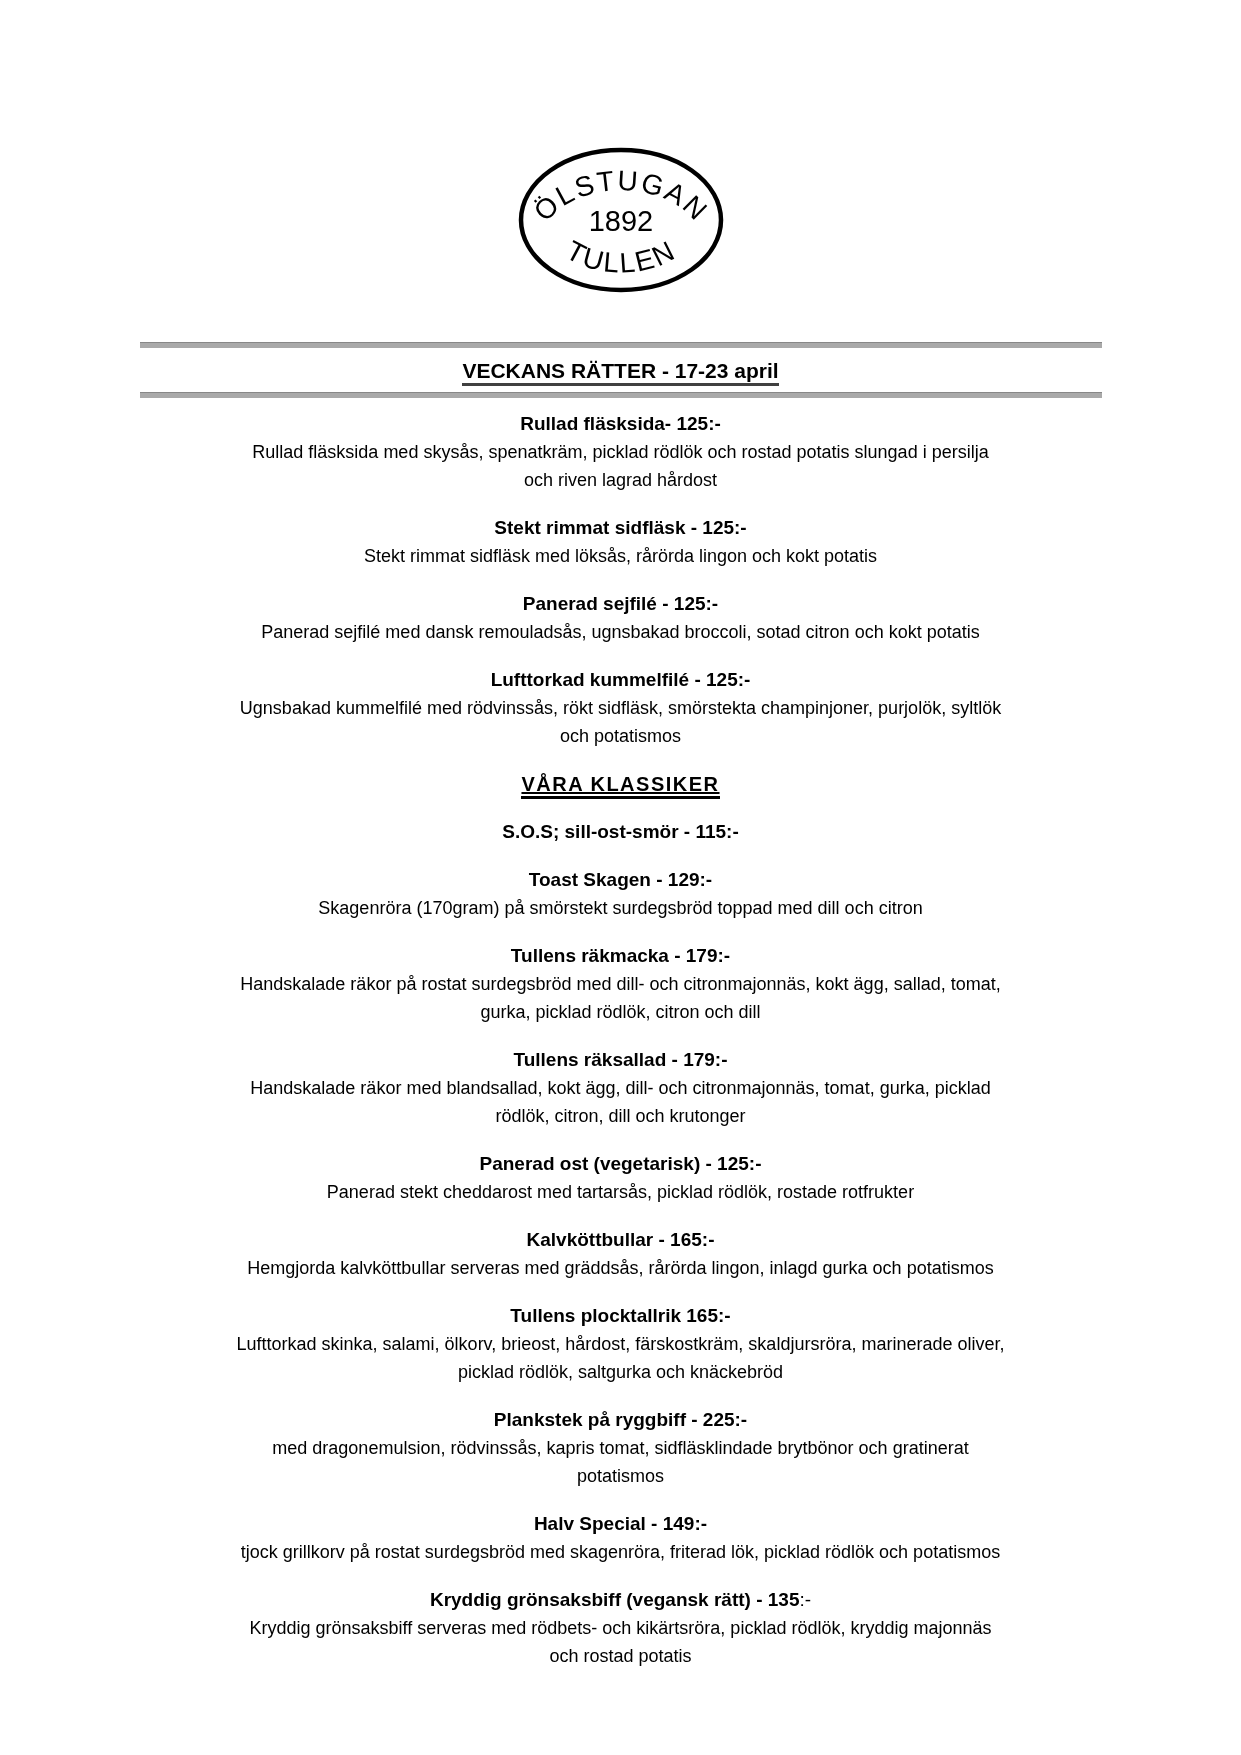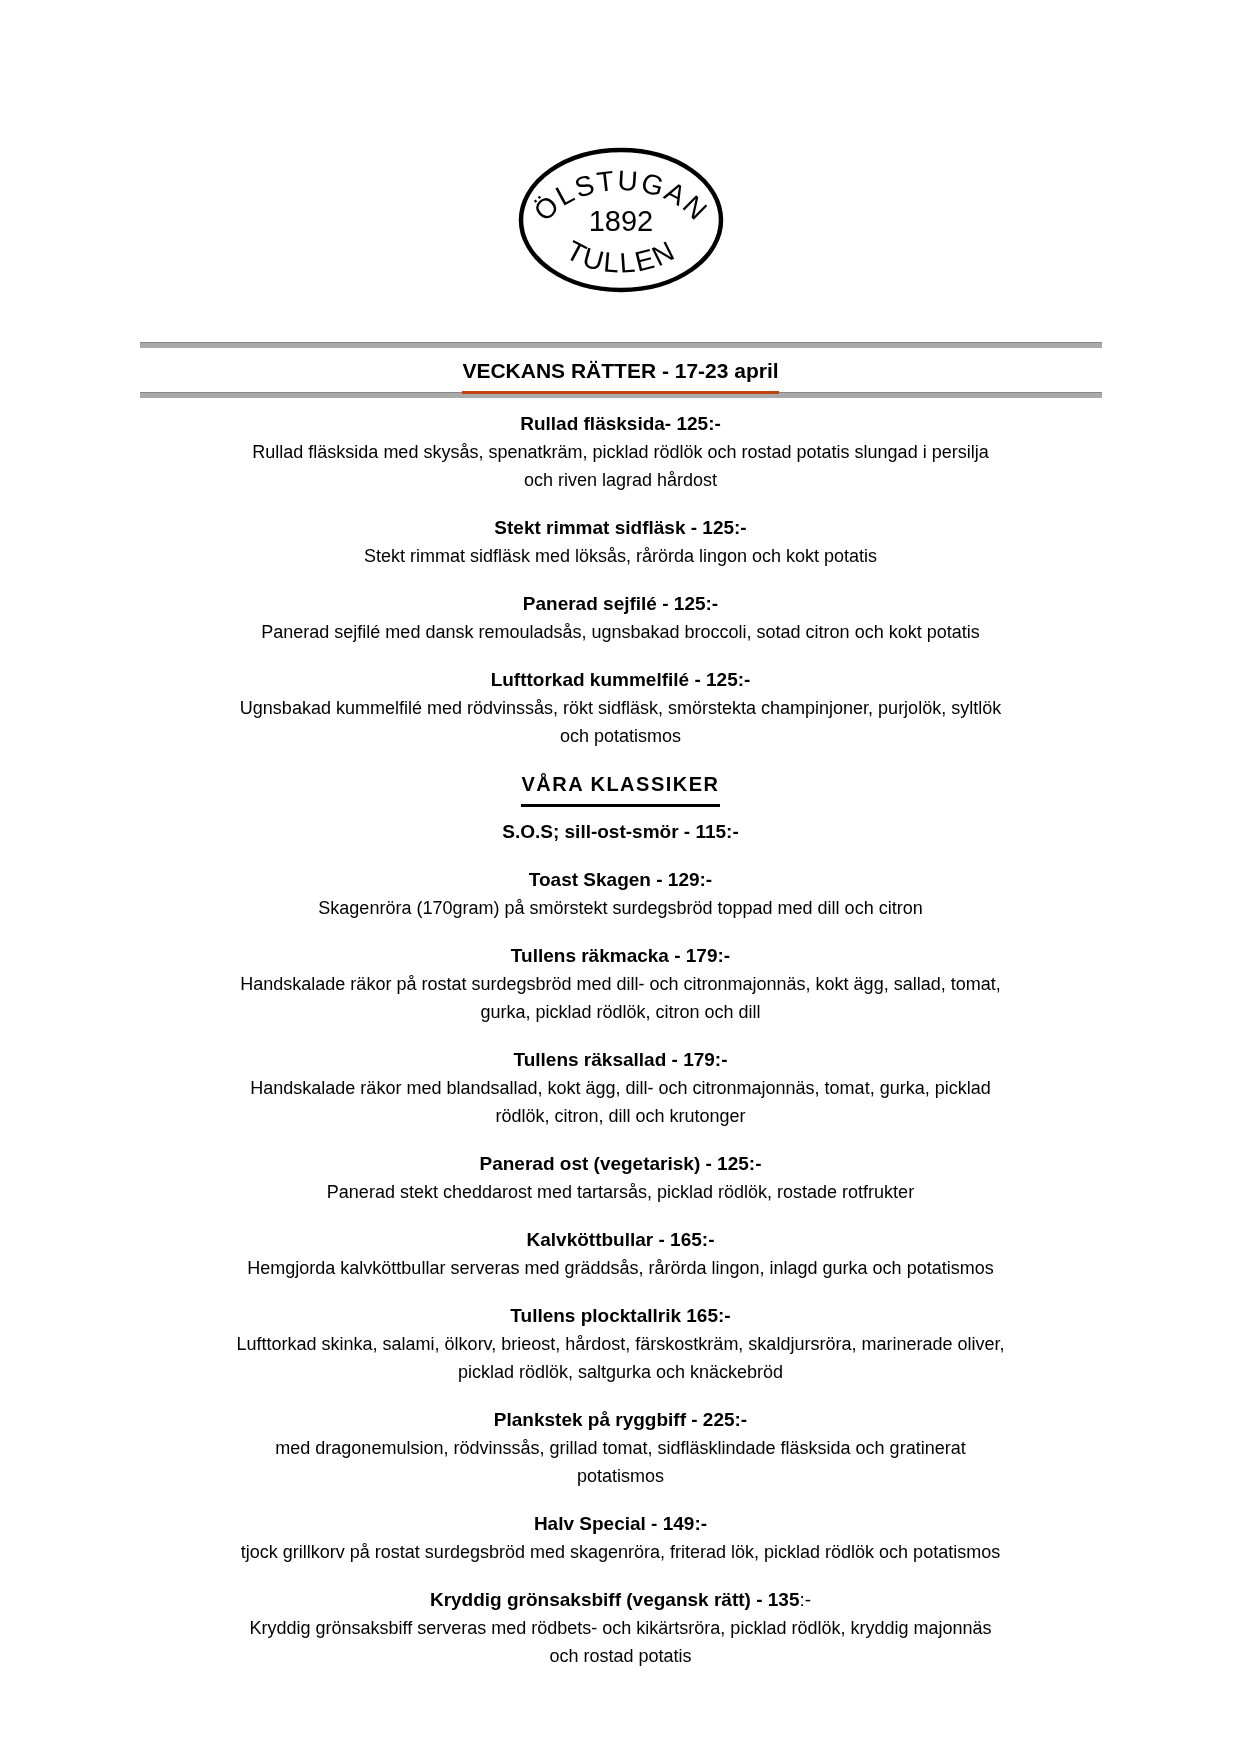--- a/index.html
+++ b/index.html
@@ -6,23 +6,23 @@
   .page{
     width:1241px;height:1755px;margin:0 auto;background:#ffffff;color:#000000;
     font-family:"Liberation Sans", sans-serif;overflow:hidden;
   }
   .content{width:962px;margin:0 auto;text-align:center;}
   .logo-wrap{padding-top:144px;line-height:0;}
   .logo-wrap svg{display:inline-block;}
   .rule{height:5px;background:#a9a9a9;border-top:1px solid #878787;margin-top:46px;}
   .rule.second{margin-top:7px;}
   .page-header{font-size:21px;font-weight:bold;line-height:28px;margin-top:9px;}
-  .page-header .u{border-bottom:3px solid #c2410c;padding-bottom:9px;}
+  .page-header .u{border-bottom:3px solid #404040;padding-bottom:1px;}
   .section-title{font-size:20px;font-weight:bold;letter-spacing:1.5px;line-height:28px;margin-top:20px;}
-  .section-title .u{border-bottom:3px solid #000;padding-bottom:9px;}
+  .section-title .u{border-bottom:3px solid #000;padding-bottom:1px;text-decoration:underline;}
   .item-title{font-size:19px;font-weight:bold;line-height:28px;margin-top:20px;}
   .item-title.first{margin-top:12px;text-align:center;}
   .item-title .reg{font-weight:normal;}
   .item-line{font-size:18px;line-height:28px;}
 </style>
 </head>
 <body>
 
 <div class="page">
   <div class="content">
@@ -111,21 +111,21 @@
 
     <div class="menu-item">
       <div class="item-title">Tullens plocktallrik 165:-</div>
       <div class="item-line">Lufttorkad skinka, salami, ölkorv, brieost, hårdost, färskostkräm, skaldjursröra, marinerade oliver,</div>
       <div class="item-line">picklad rödlök, saltgurka och knäckebröd</div>
     </div>
 
 
     <div class="menu-item">
       <div class="item-title">Plankstek på ryggbiff - 225:-</div>
-      <div class="item-line">med dragonemulsion, rödvinssås, grillad tomat, sidfläsklindade fläsksida och gratinerat</div>
+      <div class="item-line">med dragonemulsion, rödvinssås, kapris tomat, sidfläsklindade brytbönor och gratinerat</div>
       <div class="item-line">potatismos</div>
     </div>
 
     <div class="menu-item">
       <div class="item-title">Halv Special - 149:-</div>
       <div class="item-line">tjock grillkorv på rostat surdegsbröd med skagenröra, friterad lök, picklad rödlök och potatismos</div>
     </div>
 
     <div class="menu-item">
       <div class="item-title"><span>Kryddig grönsaksbiff (vegansk rätt) - 135</span><span class="reg">:-</span></div>

